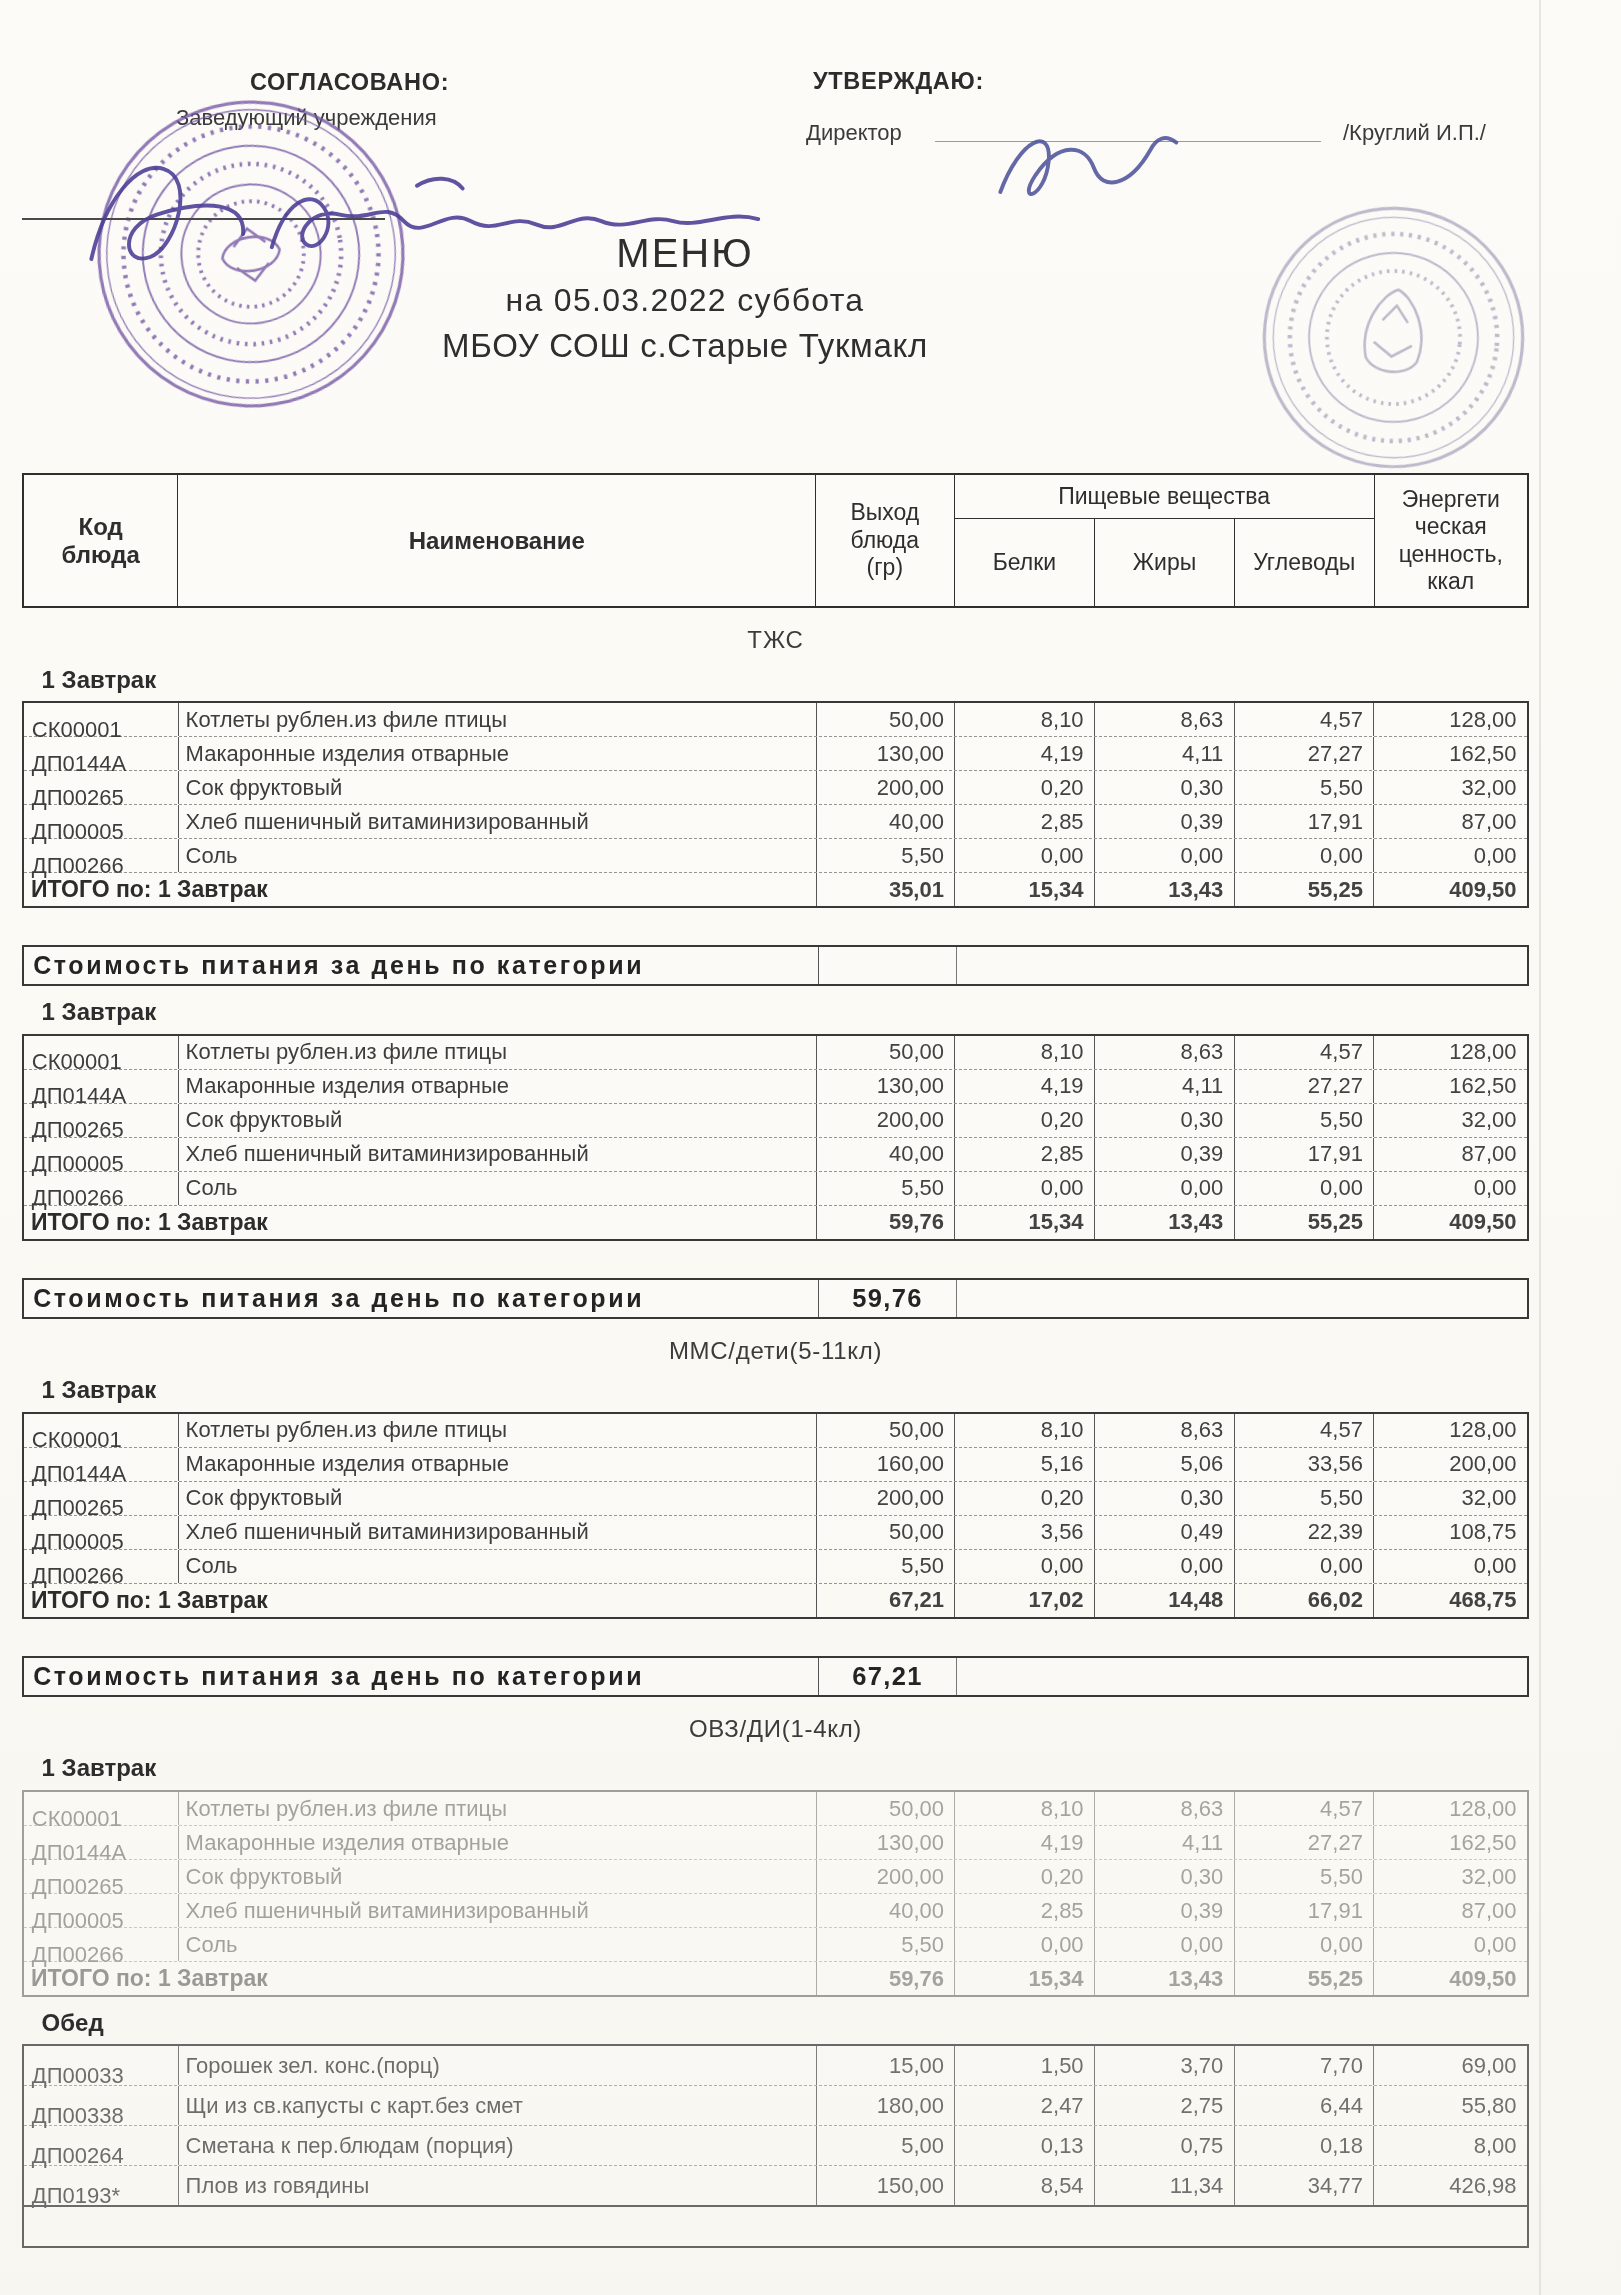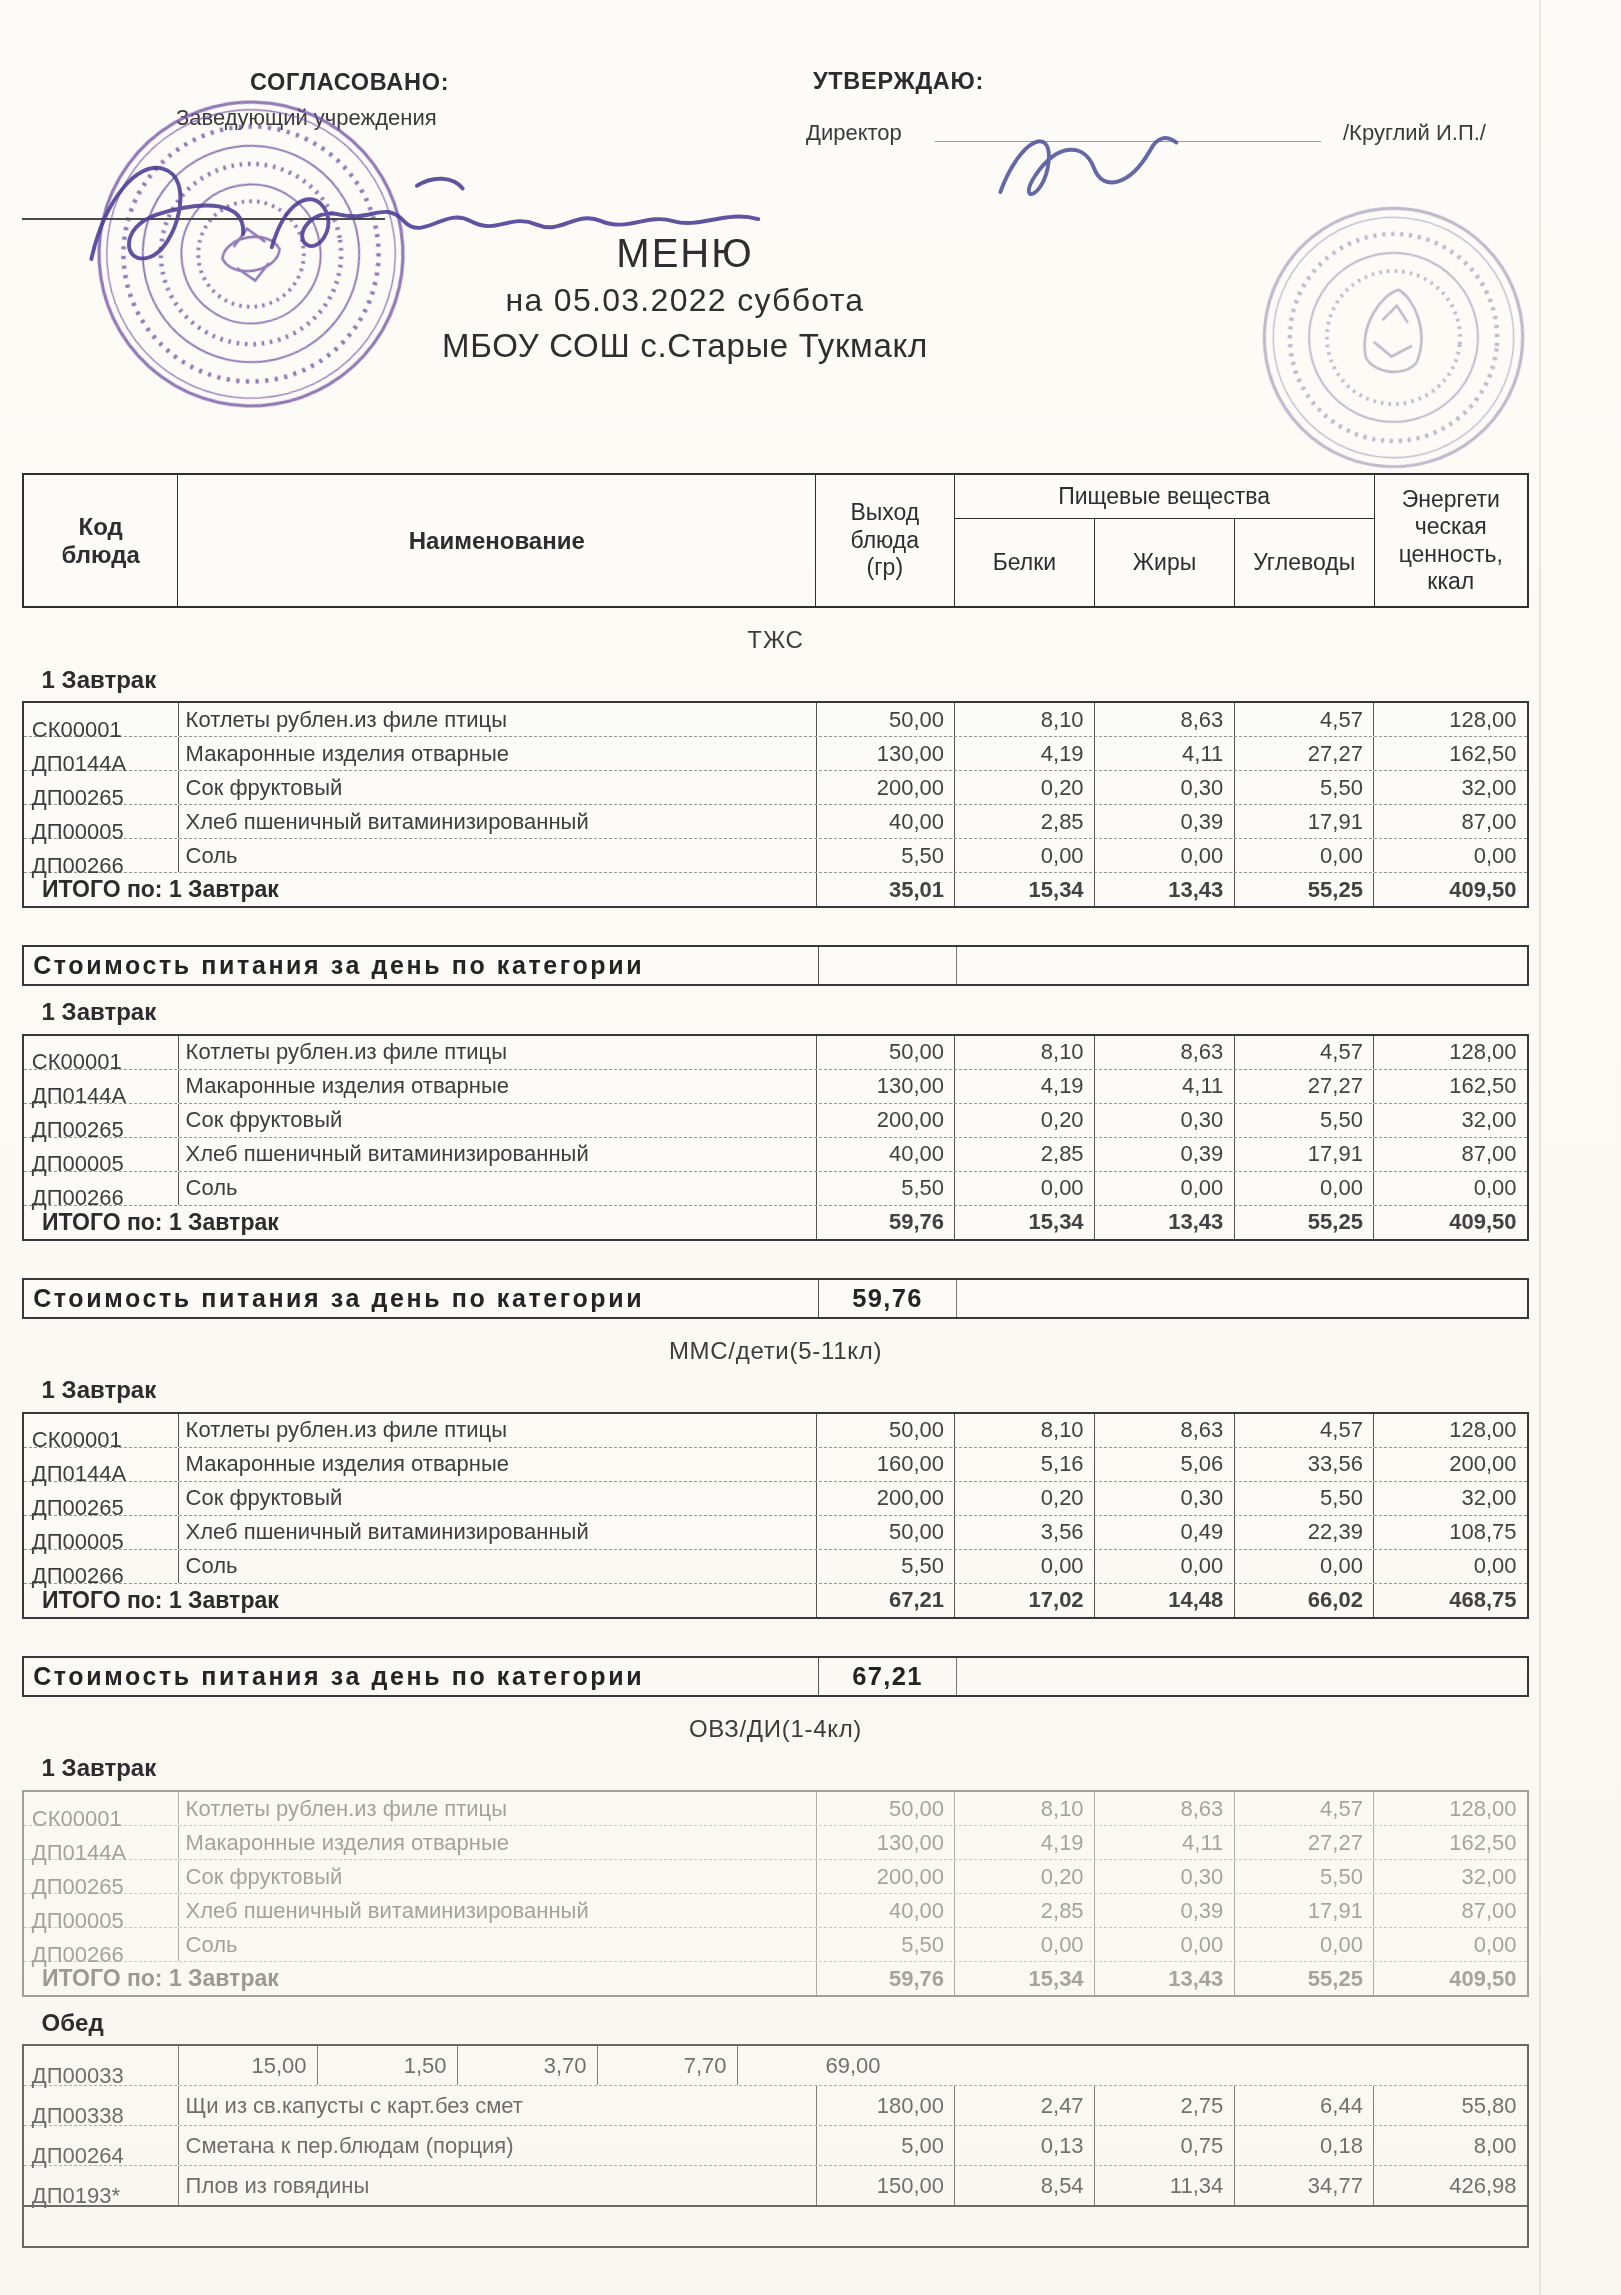--- a/index.html
+++ b/index.html
@@ -52,21 +52,21 @@
 
   .tbox{border:2px solid #383838;background:rgba(255,255,255,.2);}
   .t-row{display:flex;height:33px;align-items:stretch;border-top:1.3px dashed #979590;}
   .t-row:first-child{border-top:none;}
   .td{display:flex;align-items:center;font-size:22px;color:#3d3d3d;box-sizing:border-box;border-left:1.3px solid #555;}
   .td:first-child{border-left:none;}
   .td.c-code{padding-left:7.8px;margin-top:20px;}
   .td.c-name{padding-left:7px;}
   .num{justify-content:flex-end;padding-right:10.5px;color:#424242;}
   .total-row{font-weight:bold;}
-  .total-row .c-label{width:794px;padding-left:18px;display:flex;align-items:center;font-size:23px;color:#2c2c2c;box-sizing:border-box;}
+  .total-row .c-label{width:794px;padding-left:7px;display:flex;align-items:center;font-size:23px;color:#2c2c2c;box-sizing:border-box;}
 
   .cost-box{border:2px solid #383838;display:flex;height:41px;margin-top:37px;align-items:stretch;box-sizing:border-box;background:rgba(255,255,255,.2);justify-content:center;}
   .cost-label{width:794px;display:flex;align-items:center;padding-left:9.2px;font-weight:bold;font-size:25px;
               letter-spacing:2.6px;color:#242424;box-sizing:border-box;}
   .cost-value{width:139px;border-left:1.3px solid #555;border-right:1.3px solid #777;display:flex;align-items:center;
               justify-content:center;font-weight:bold;font-size:25.5px;letter-spacing:1.3px;color:#242424;box-sizing:border-box;}
   .cost-fill{flex:1;}
 
   .fade-heavy{opacity:.46;filter:blur(0.4px) grayscale(12%);}
   .fade-light{opacity:.74;filter:blur(0.2px);}
@@ -397,20 +397,21 @@
           <div class="td num c-num">15,34</div>
           <div class="td num c-num">13,43</div>
           <div class="td num c-num">55,25</div>
           <div class="td num c-energy">409,50</div>
         </div>
       </div>
       <div class="meal-title">Обед</div>
       <div class="tbox fade-light">
         <div class="t-row">
           <div class="td c-code">ДП00033</div>
+          <div class="td c-name">Горошек зел. конс.(порц)</div>
           <div class="td num c-yield">15,00</div>
           <div class="td num c-num">1,50</div>
           <div class="td num c-num">3,70</div>
           <div class="td num c-num">7,70</div>
           <div class="td num c-energy">69,00</div>
         </div>
         <div class="t-row">
           <div class="td c-code">ДП00338</div>
           <div class="td c-name">Щи из св.капусты с карт.без смет</div>
           <div class="td num c-yield">180,00</div>

